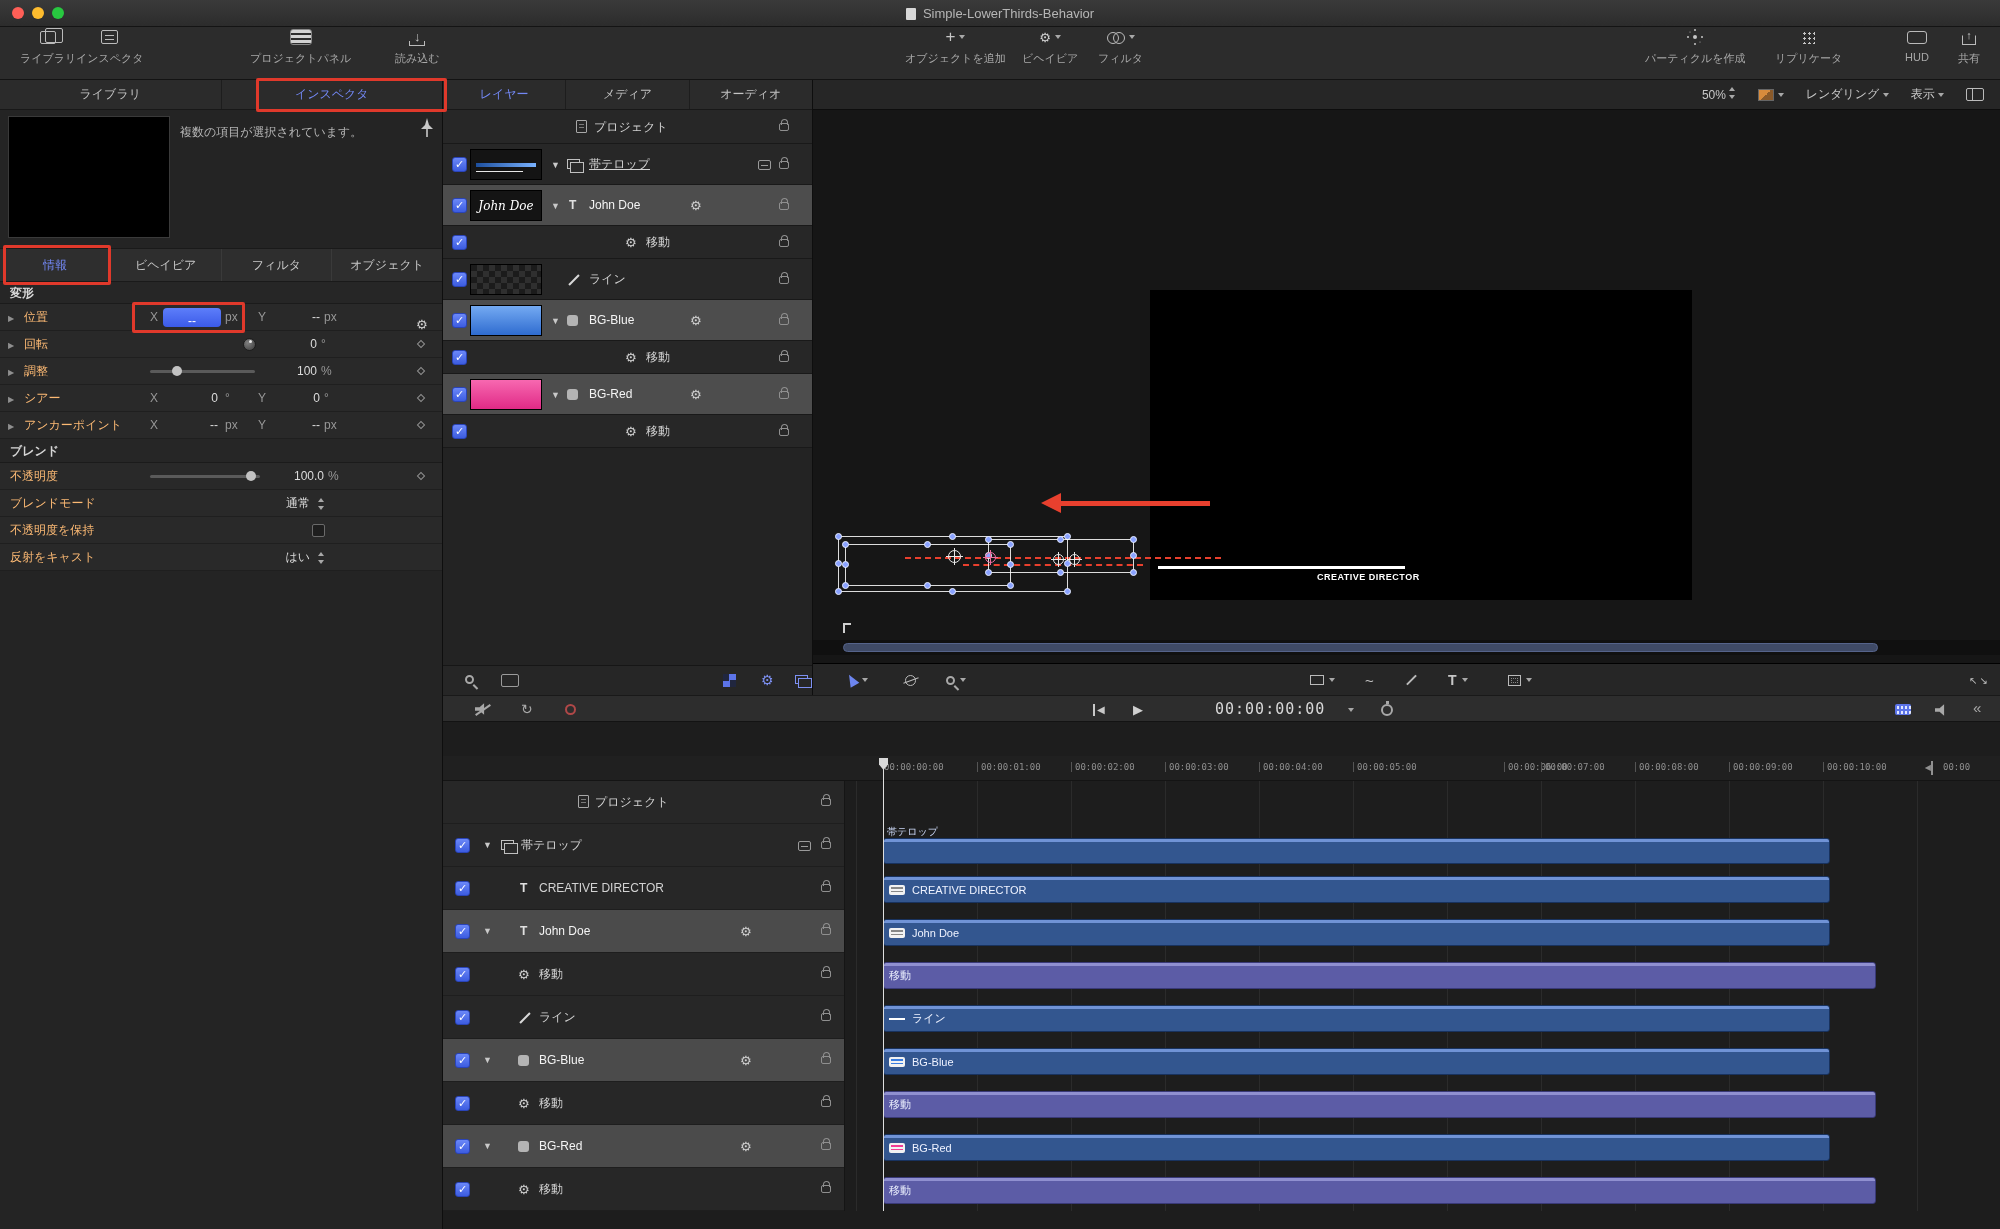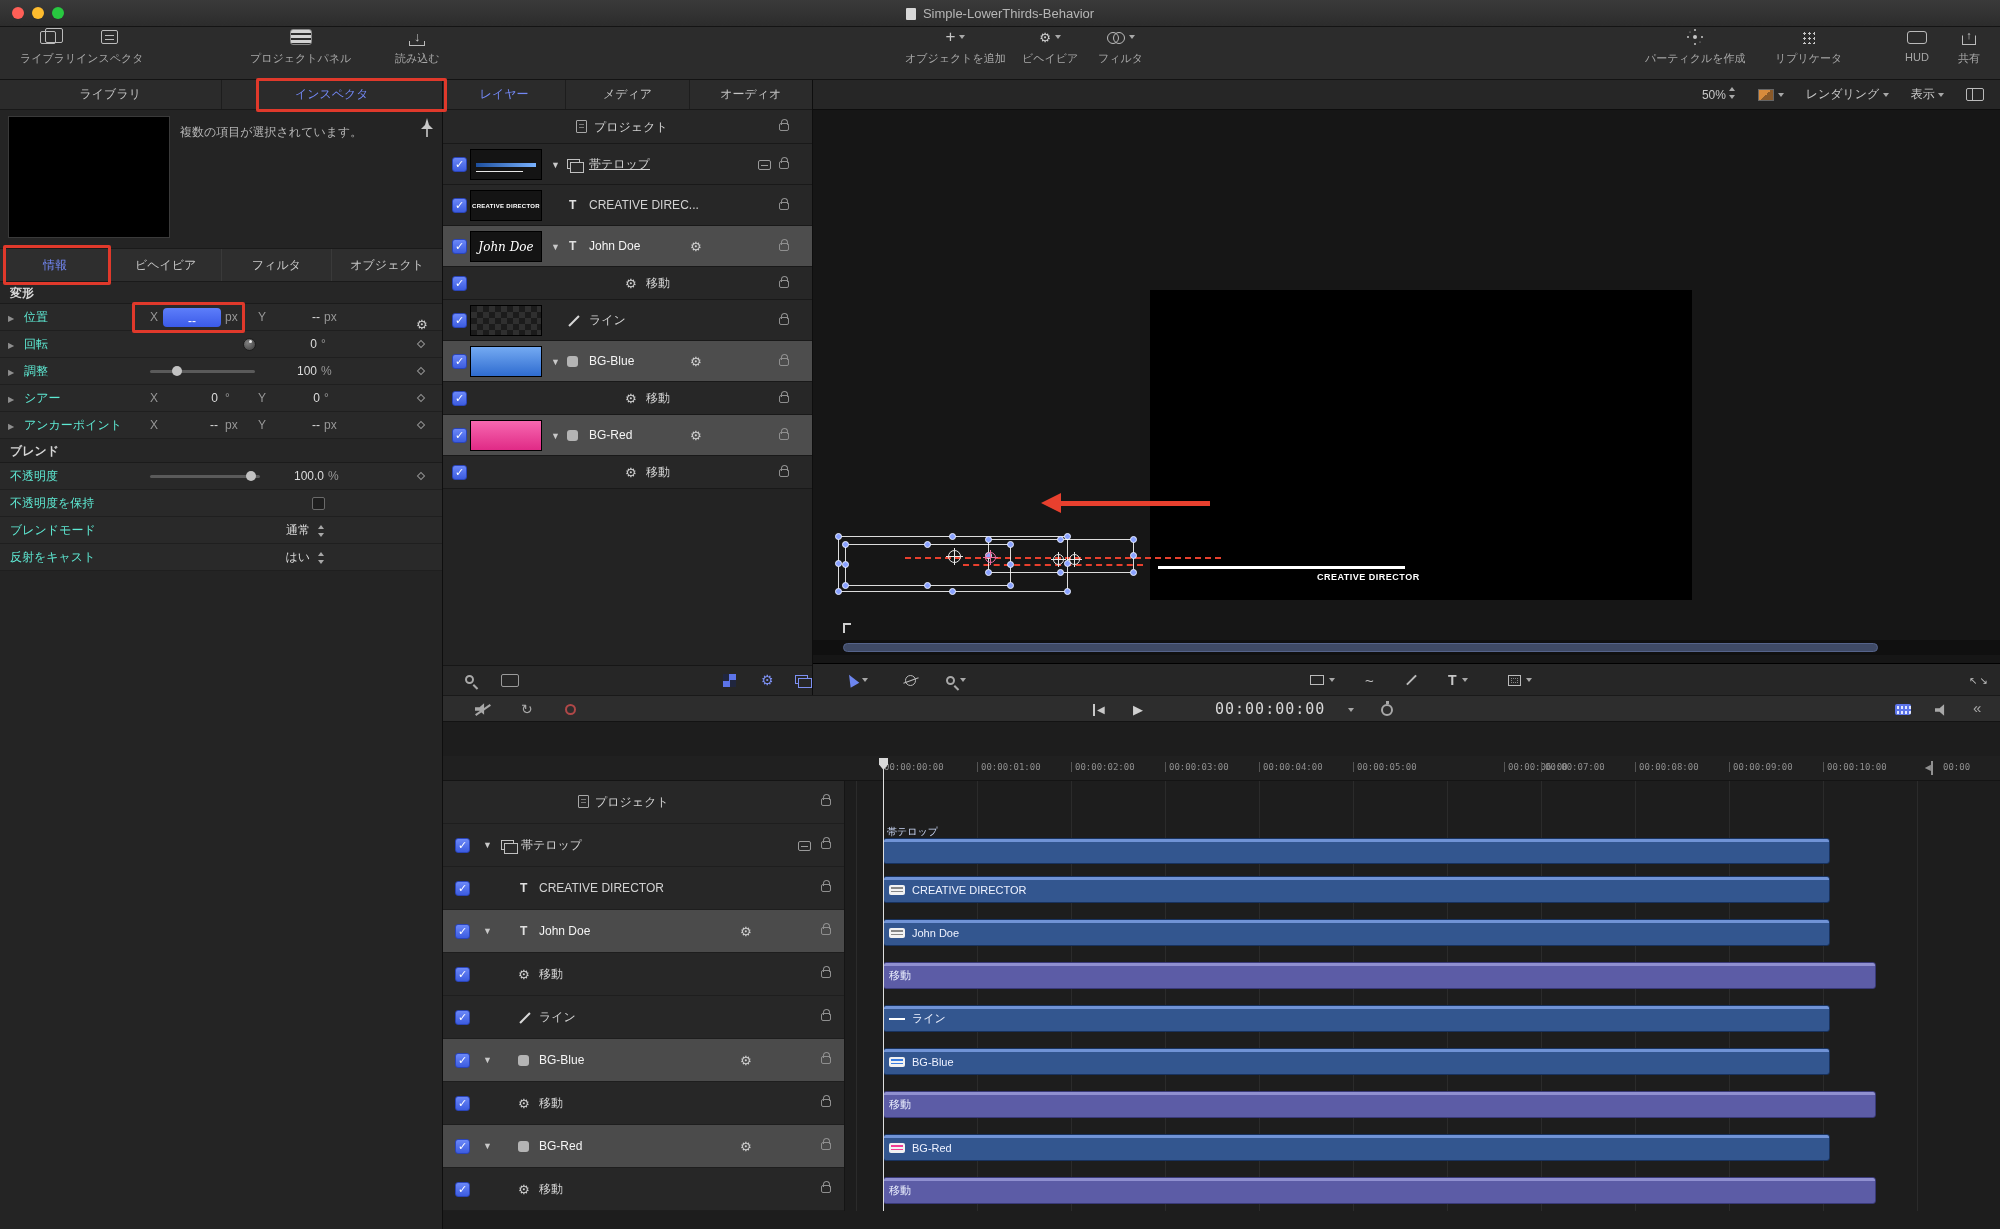--- a/index.html
+++ b/index.html
@@ -98,21 +98,21 @@
 .pin{position:absolute;left:420px;top:8px}
 .insp-subtabs{display:flex;height:34px;background:#2e2e2e;border-top:1px solid #1a1a1a;border-bottom:1px solid #1a1a1a}
 .insp-subtab{flex:1;display:flex;align-items:center;justify-content:center;color:#c8c8c8;border-right:1px solid #3a3a3a;font-size:12px}
 .insp-subtab:last-child{border-right:none}
 .insp-subtab.active{color:#7388f5}
 .sec-header{height:22px;line-height:22px;padding-left:10px;background:#262626;color:#d6d6d6;font-weight:bold;font-size:12px;border-bottom:1px solid #1b1b1b}
 .sec-header.b{height:24px;line-height:24px}
 .prop-row{position:relative;height:27px;background:#292929;border-bottom:1px solid #1f1f1f}
 .prop-row>span{position:absolute;line-height:27px;white-space:nowrap}
 .prop-row .discr{top:10px;left:8px;line-height:normal}
-.prop-row .plabel{left:24px;color:#5eead4}
+.prop-row .plabel{left:24px;color:#fdba74}
 .prop-row .xy{color:#979797}
 .prop-row .unit{color:#979797}
 .prop-row .val{text-align:right;color:#dcdcdc}
 .bluefield{position:absolute;left:163px;top:4px;width:58px;height:19px;border-radius:4px;background:linear-gradient(#5d7efa,#3b5ae8);color:#fff;text-align:center;line-height:19px;font-size:12px}
 .checkbox-empty{position:absolute;left:312px;top:7px;width:13px;height:13px;border:1px solid #6a6a6a;border-radius:2px;background:#1e1e1e}
 
 
 .layers{position:absolute;left:443px;top:80px;width:370px;height:615px;background:#232323;border-right:1px solid #0e0e0e;z-index:4}
 .lrow{position:relative;border-bottom:1px solid #191919;background:#272727}
 .lrow.sel{background:#4d4d4d}
@@ -417,28 +417,28 @@
     <span class="plabel" style="left:10px">不透明度</span>
     <span class="slider" style="left:150px;top:12px;width:110px">
         <span class="th" style="left:96px"></span>
       </span>
     <span class="val" style="left:262px;width:62px">100.0</span>
     <span class="unit" style="left:328px">%</span>
     <span class="kf" style="left:418px;top:10px"></span>
   </div>
 
   <div class="prop-row">
-    <span class="plabel" style="left:10px">不透明度を保持</span>
-    <span class="checkbox-empty"></span>
-  </div>
-
-  <div class="prop-row">
     <span class="plabel" style="left:10px">ブレンドモード</span>
     <span class="val" style="left:235px;width:75px">通常</span>
     <span class="ud" style="left:318px;top:8px"></span>
+  </div>
+
+  <div class="prop-row">
+    <span class="plabel" style="left:10px">不透明度を保持</span>
+    <span class="checkbox-empty"></span>
   </div>
 
   <div class="prop-row">
     <span class="plabel" style="left:10px">反射をキャスト</span>
     <span class="val" style="left:235px;width:75px">はい</span>
     <span class="ud" style="left:318px;top:8px"></span>
   </div>
 </div>
 
 <div class="layers">
@@ -453,29 +453,20 @@
     <span class="lbl">プロジェクト</span>
     <span class="lockic"></span>
   </div>
   <div class="lrow obj">
     <span class="cb"></span>
     <span class="thumb t-obi"></span>
     <span class="disc2"></span>
     <span class="grpic"></span>
     <span class="lbl u">帯テロップ</span>
     <span class="filmic"></span>
-    <span class="lockic"></span>
-  </div>
-  <div class="lrow obj">
-    <span class="cb"></span>
-    <span class="thumb t-creative">
-        <span class="thumb-txt">CREATIVE DIRECTOR</span>
-      </span>
-    <span class="ticon"></span>
-    <span class="lbl">CREATIVE DIREC...</span>
     <span class="lockic"></span>
   </div>
   <div class="lrow obj sel">
     <span class="cb"></span>
     <span class="thumb t-john">
         <span class="thumb-txt">John Doe</span>
       </span>
     <span class="disc2"></span>
     <span class="ticon"></span>
     <span class="lbl">John Doe</span>

